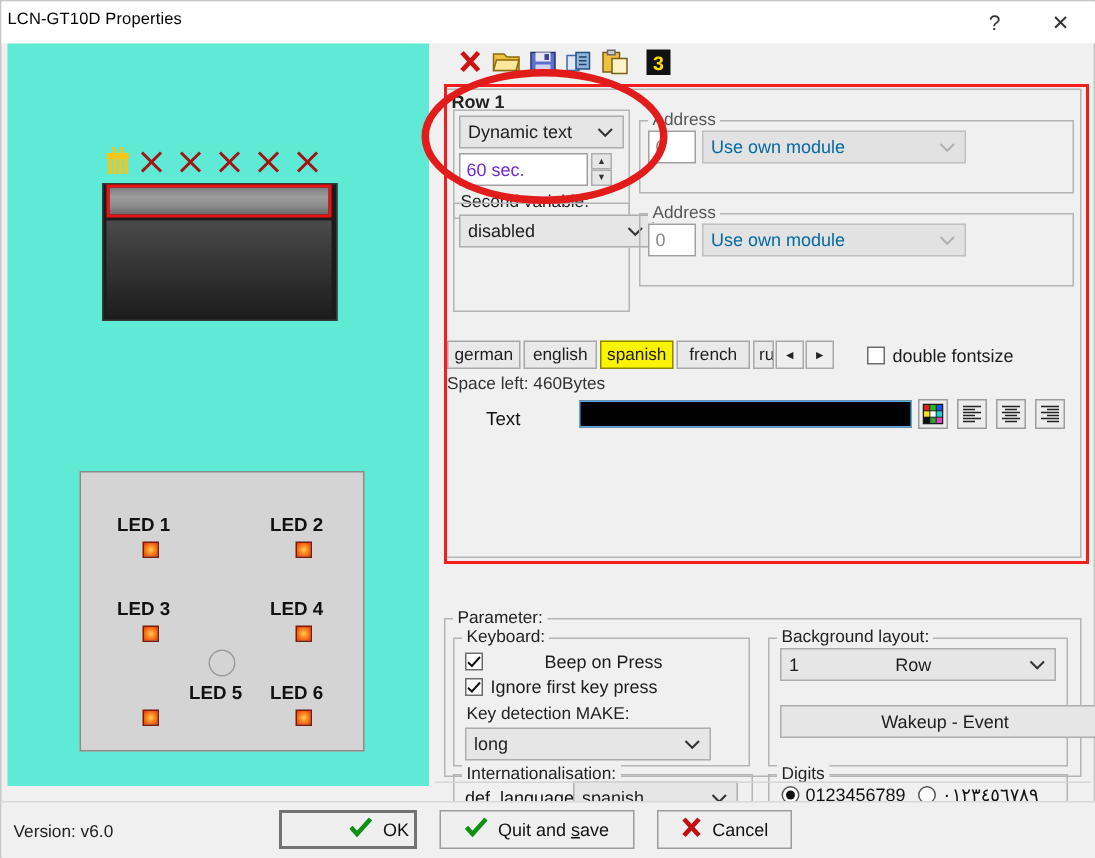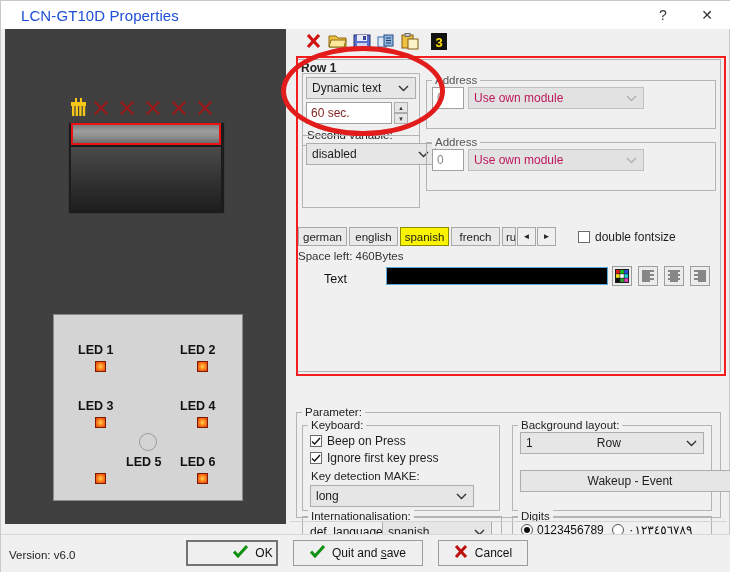--- a/index.html
+++ b/index.html
@@ -6,27 +6,27 @@
   body{
     width:730px;height:572px;overflow:hidden;
     font-family:"Liberation Sans", sans-serif;
     font-size:11.5px;color:#000;
     -webkit-font-smoothing:antialiased;
   }
   .win{position:relative;width:730px;height:572px;background:#f0f0f0;box-sizing:border-box;border:1px solid #c8c8c8;}
 
   
   .titlebar{position:absolute;left:0;top:0;width:730px;height:28px;background:#ffffff;}
-  .title-text{position:absolute;left:20px;top:6px;font-size:15px;color:#1d4ed8;letter-spacing:.1px;}
+  .title-text{position:absolute;left:4px;top:6px;font-size:11px;color:#000000;letter-spacing:.1px;}
   .tb-btn{position:absolute;top:0;width:44px;height:28px;display:flex;align-items:center;justify-content:center;font-size:14px;color:#333;cursor:default;}
   .tb-help{right:46px;}
   .tb-close{right:2px;}
 
   
-  .preview{position:absolute;left:4px;top:28px;width:281px;height:495px;background:#404040;}
+  .preview{position:absolute;left:4px;top:28px;width:281px;height:495px;background:#5eead4;}
   .disp-wrap{position:absolute;left:60px;top:65px;width:160px;height:100px;}
   .disp-icons{position:absolute;left:0;top:0;width:160px;height:28px;}
   .ic-yellow{position:absolute;left:5px;top:4px;width:17px;height:19px;}
   .xmark{position:absolute;top:5px;width:18px;height:18px;}
   .xmark:before,.xmark:after{content:"";position:absolute;left:8px;top:0;width:2px;height:18px;background:#a31414;}
   .xmark:before{transform:rotate(45deg);}
   .xmark:after{transform:rotate(-45deg);}
   .disp-rows{position:absolute;left:3px;top:28px;width:155px;height:90px;background:#1c1c1c;border:1px solid #3a3a3a;}
   .row-sel{position:absolute;left:2px;top:0px;width:150px;height:22px;
     background:linear-gradient(180deg,#7d7d7d 0%,#9d9d9d 35%,#8a8a8a 70%,#6a6a6a 100%);
@@ -56,24 +56,24 @@
   
   .gbox{position:absolute;border:1px solid #b4b4b4;box-sizing:border-box;background:transparent;}
   .glabel{position:absolute;background:#f0f0f0;padding:0 3px;font-size:11.5px;color:#222;}
 
   .rowbox{position:absolute;left:6px;top:30px;width:425px;height:313px;}
   .rowlabel{position:absolute;left:8px;top:32px;font-weight:bold;font-size:12px;}
 
   .sel{position:absolute;background:#e6e6e6;border:1px solid #adadad;box-sizing:border-box;
     font-size:12px;color:#1d1d1d;display:flex;align-items:center;padding-left:5px;}
   .sel .chev{position:absolute;right:6px;top:50%;transform:translateY(-50%);}
-  .sel.dis{color:#be185d;background:#e2e2e2;border-color:#c0c0c0;}
+  .sel.dis{color:#0369a1;background:#e2e2e2;border-color:#c0c0c0;}
 
   .txtin{position:absolute;background:#fff;border:1px solid #a0a0a0;box-sizing:border-box;
-    font-size:12px;color:#7f1d1d;display:flex;align-items:center;padding-left:4px;}
+    font-size:12px;color:#6d28d9;display:flex;align-items:center;padding-left:4px;}
   .txtin.dis{color:#888;}
 
   .spin{position:absolute;width:14px;box-sizing:border-box;}
   .spin div{width:14px;height:11px;background:#e6e6e6;border:1px solid #adadad;box-sizing:border-box;
     display:flex;align-items:center;justify-content:center;font-size:6px;color:#333;}
 
   
   .tabs{position:absolute;left:8px;top:198px;}
   .tab{position:absolute;top:0;height:19px;background:#e9e9e9;border:1px solid #a8a8a8;box-sizing:border-box;
     display:flex;align-items:center;justify-content:center;font-size:11.5px;color:#1d1d1d;}
@@ -341,21 +341,21 @@
             <path d="M1 2h12M5 4h8M1 6h12M5 8h8M1 10h12M5 12h8"></path>
           </g>
         </svg>
     </div>
 
     <div class="gbox parambox"></div>
     <div class="glabel" style="left:12px;top:377px;">Parameter:</div>
 
     <div class="gbox kbdbox"></div>
     <div class="glabel" style="left:18px;top:390px;">Keyboard:</div>
-    <div class="chkwrap" style="left:20px;top:405px;">
+    <div class="chkwrap" style="left:20px;top:405px;gap:36px;">
       <span class="chk">
         <svg width="10" height="9" viewBox="0 0 10 9">
             <path d="M1 4.5 L3.6 7 L9 1" stroke="#111" stroke-width="1.3" fill="none"></path>
           </svg>
       </span>
       <span>Beep on Press</span>
     </div>
     <div class="chkwrap" style="left:20px;top:422px;">
       <span class="chk">
         <svg width="10" height="9" viewBox="0 0 10 9">

